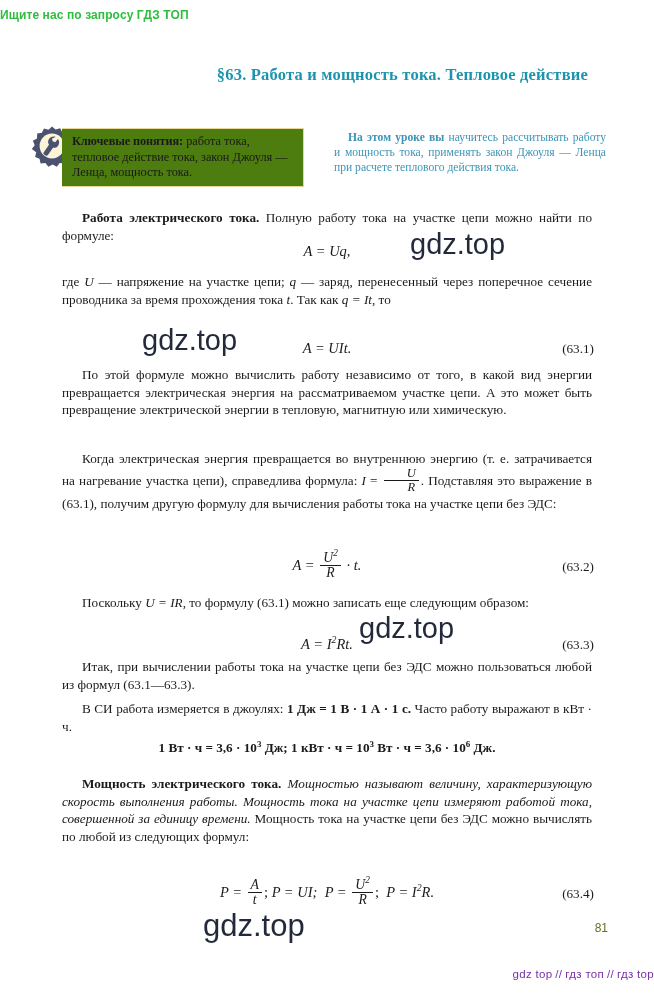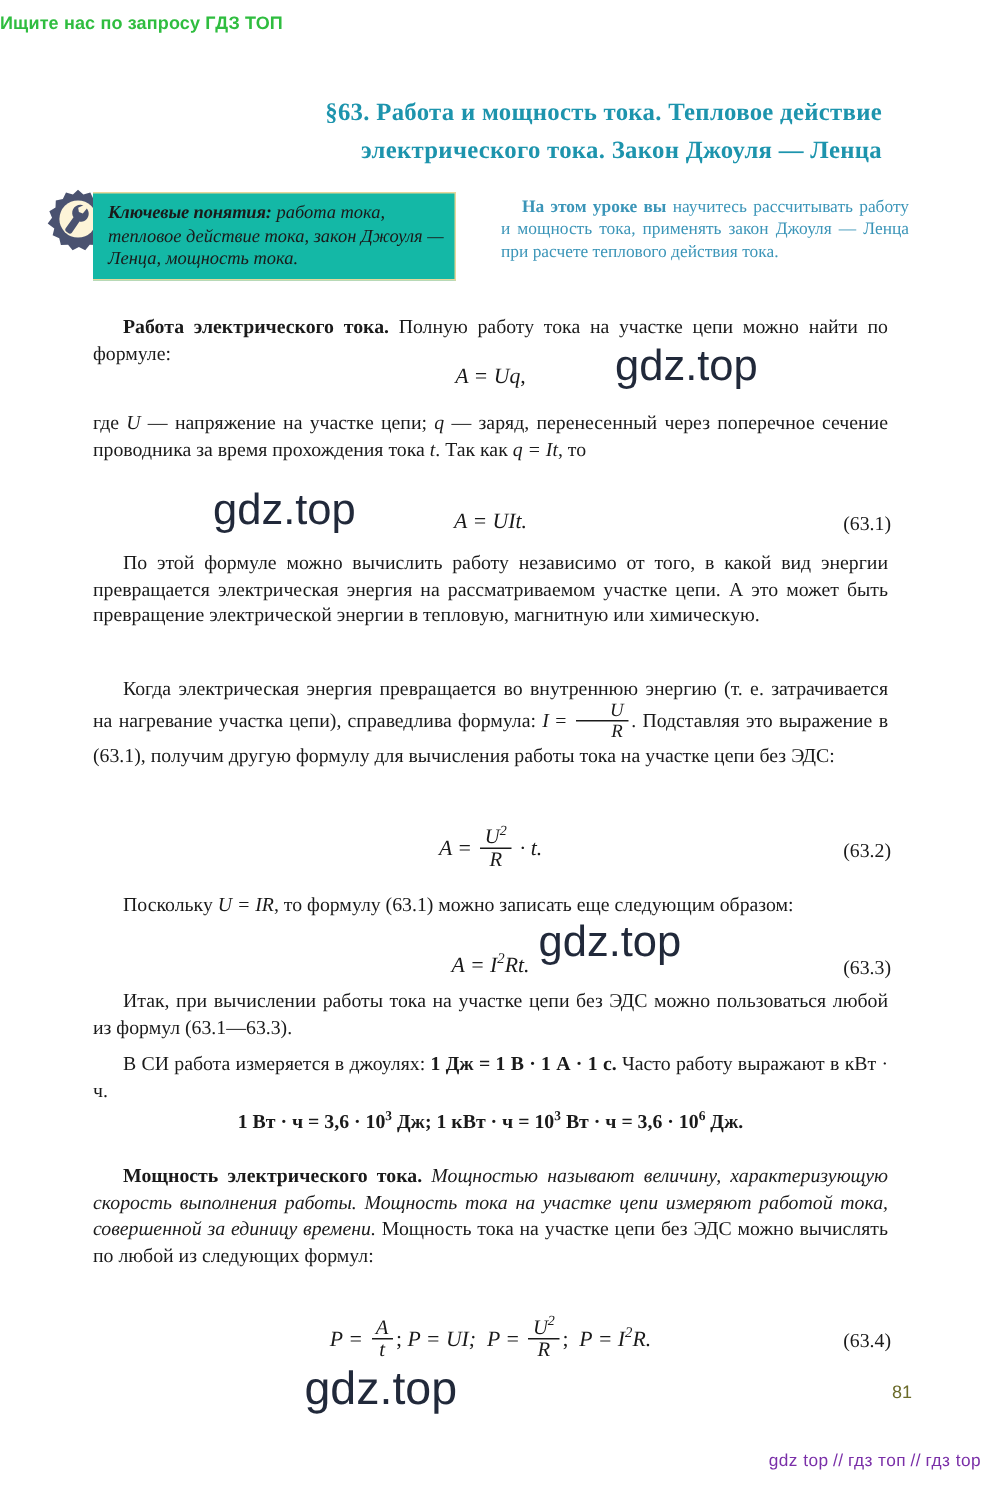--- a/index.html
+++ b/index.html
@@ -45,28 +45,27 @@
     letter-spacing: 0.2px;
   }
 
   
   .keybox {
     position: absolute;
     top: 128px;
     left: 62px;
     width: 242px;
     min-height: 52px;
-    background: #14b8a6;
+    background: #4d7c0f;
     border: 1px solid #e8d79a;
     border-left: none;
     box-sizing: border-box;
     padding: 5px 7px 5px 10px;
     font-size: 12.3px;
     line-height: 15.6px;
-    font-style: italic;
   }
   .keybox b { font-weight: bold; letter-spacing: -0.1px; }
 
   .gear-icon {
     position: absolute;
     top: 124px;
     left: 30px;
     width: 44px;
     height: 44px;
   }
@@ -196,21 +195,20 @@
   }
   .promo-bottom .sep { color: #7a2fa8; padding: 0 3px; }
 </style>
 </head>
 <body>
 
 <div class="promo-top">Ищите нас по запросу ГДЗ ТОП</div>
 
 <div class="section-heading">
   <div>§63. Работа и мощность тока. Тепловое действие</div>
-  <div>электрического тока. Закон Джоуля — Ленца</div>
 </div>
 
 <span class="gear-icon">
   <svg viewBox="0 0 44 44" width="44" height="44" aria-hidden="true">
     <g fill="#4a5270">
       <path d="M22 2.5 l3.6 3.1 4.6-1.3 2.1 4.3 4.7 0.9 0.2 4.8 4.1 2.4-1.8 4.4 2.9 3.8-3.4 3.4 1.1 4.6-4.4 1.9-1.1 4.6-4.8-0.3-3.0 3.7-4.2-2.2-4.2 2.2-3.0-3.7-4.8 0.3-1.1-4.6-4.4-1.9 1.1-4.6L1.8 25l2.9-3.8-1.8-4.4 4.1-2.4 0.2-4.8 4.7-0.9 2.1-4.3 4.6 1.3z"></path>
     </g>
     <circle cx="22" cy="22" r="12.4" fill="#fdf4d8"></circle>
     <g fill="#4a5270">
       <path d="M25.6 12.9c-2.6-1.0-5.6 0.1-6.9 2.6-0.9 1.8-0.7 3.8 0.3 5.3l-5.2 7.4c-0.5 0.7-0.4 1.7 0.3 2.2l1.6 1.1c0.7 0.5 1.7 0.3 2.2-0.4l5.1-7.4c1.8 0.4 3.8-0.2 5.0-1.8 1.6-2.1 1.5-5.0-0.1-6.9l-2.7 3.3-2.6-1.0-0.5-2.8 3.5-1.6z"></path>

